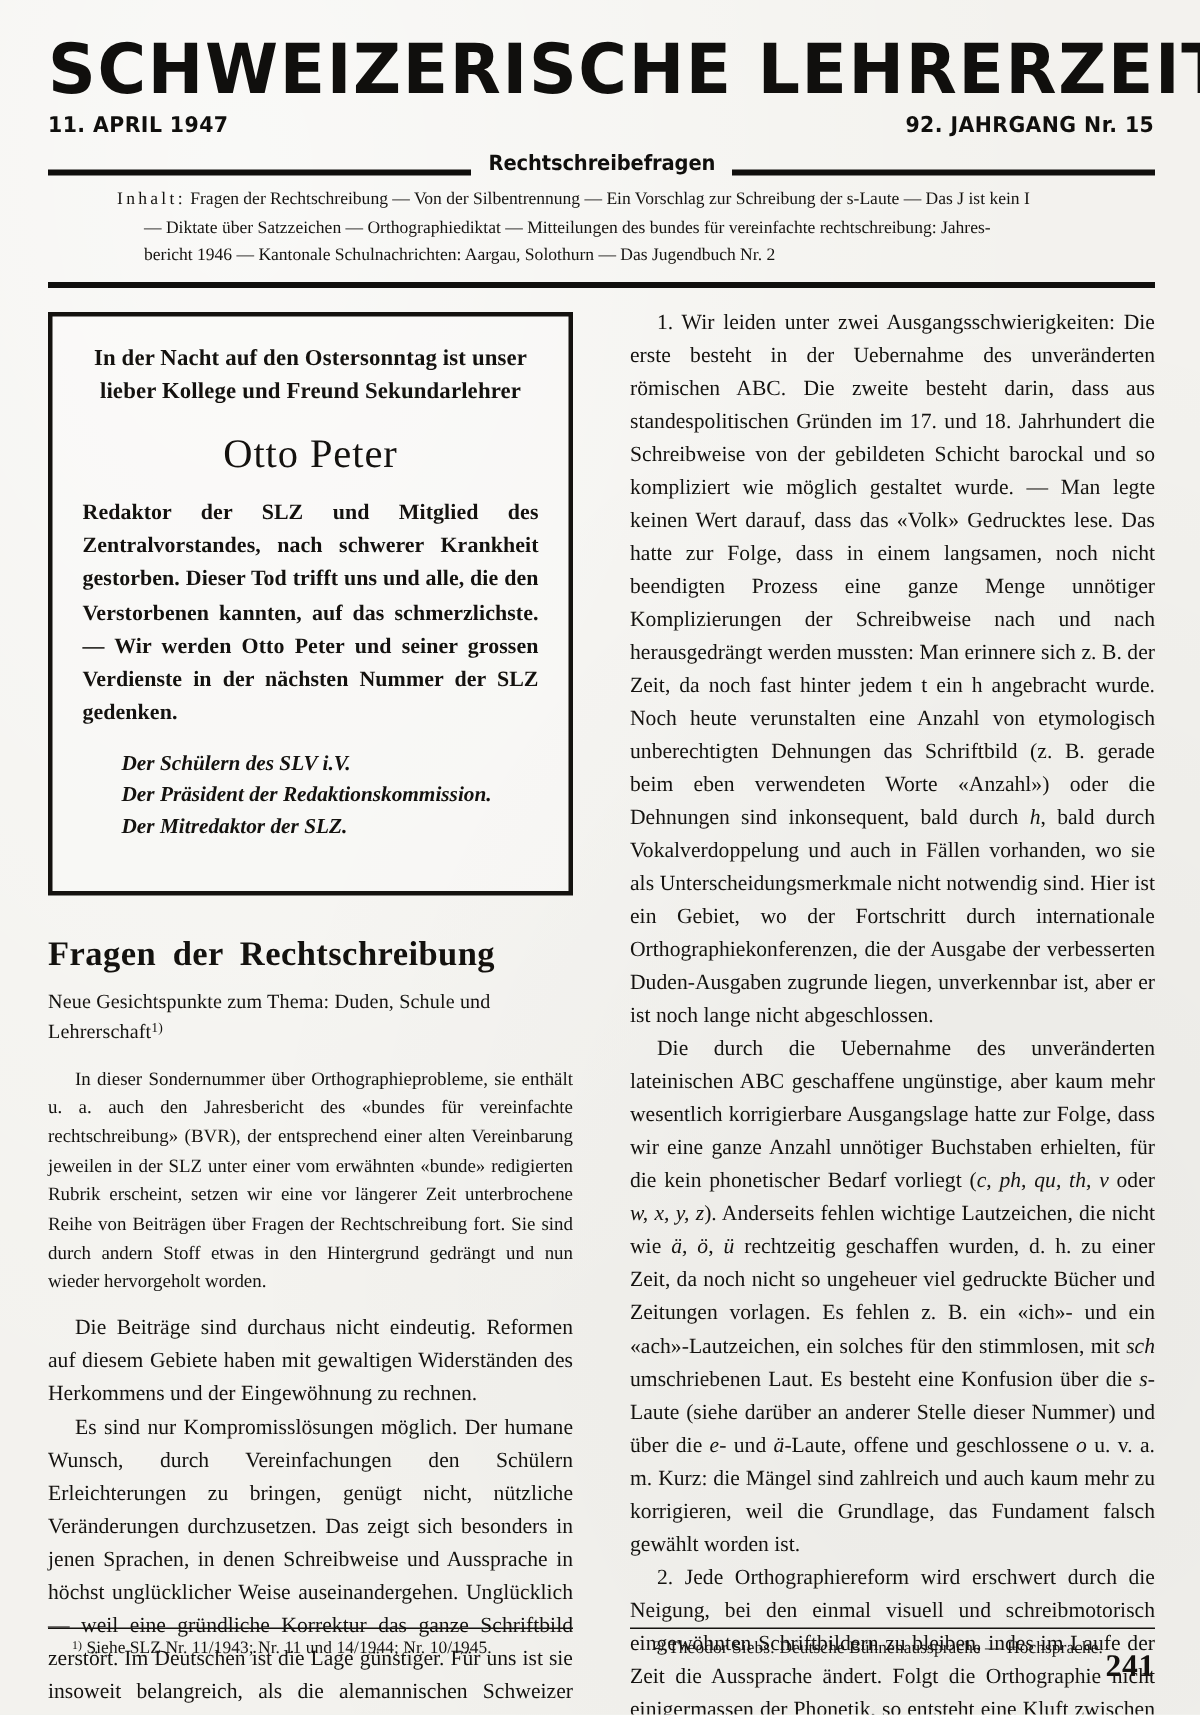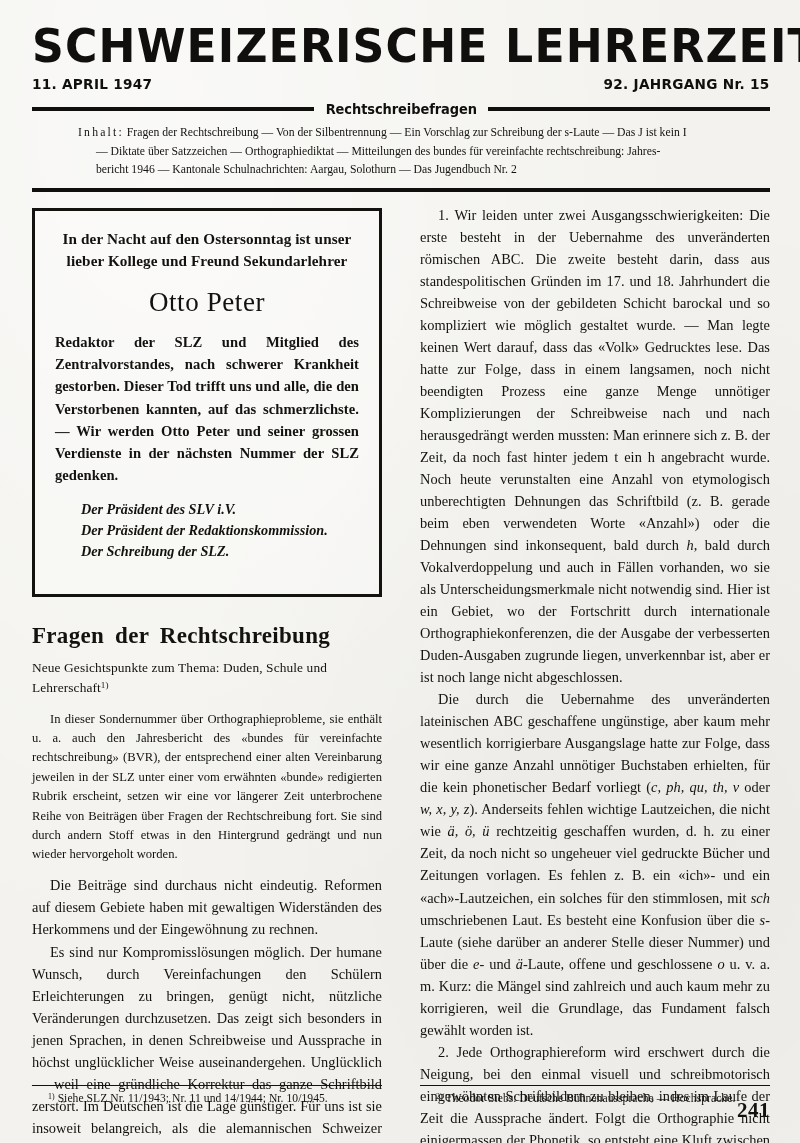--- a/index.html
+++ b/index.html
@@ -52,21 +52,21 @@
     font-size: 14.5px;
     letter-spacing: 0.3px;
     color: #100f0d;
   }
   .masthead-date { transform: scaleX(0.94); transform-origin: left center; }
   .masthead-issue { transform: scaleX(0.94); transform-origin: right center; }
 
   
   .banner {
     display: flex;
-    align-items: center;
+    align-items: flex-end;
     margin: 9px 30px 0 32px;
   }
   .banner .rule {
     flex: 1 1 auto;
     height: 4px;
     background: #100f0d;
   }
   .banner .rule.left { margin-right: 6px; }
   .banner .rule.right { margin-left: 6px; }
   .banner-label {
@@ -255,23 +255,23 @@
 
   <div class="columns">
 
     <div class="col left">
 
       <div class="obit-box">
         <div class="obit-intro">In der Nacht auf den Ostersonntag ist unser lieber Kollege und Freund Sekundarlehrer</div>
         <div class="obit-name">Otto Peter</div>
         <div class="obit-body">Redaktor der SLZ und Mitglied des Zentralvorstandes, nach schwerer Krankheit gestorben. Dieser Tod trifft uns und alle, die den Verstorbenen kannten, auf das schmerzlichste. — Wir werden Otto Peter und seiner grossen Verdienste in der nächsten Nummer der SLZ gedenken.</div>
         <div class="obit-sign">
-          <div>Der Präsident des SLV i.V.</div>
+          <div>Der Schülern des SLV i.V.</div>
           <div>Der Präsident der Redaktionskommission.</div>
-          <div>Der Schreibung der SLZ.</div>
+          <div>Der Mitredaktor der SLZ.</div>
         </div>
       </div>
 
       <h1 class="article-title">Fragen der Rechtschreibung</h1>
       <div class="article-subtitle">
         <span>Neue Gesichtspunkte zum Thema: Duden, Schule und Lehrerschaft</span><sup>1)</sup>
       </div>
 
       <p class="small-para">In dieser Sondernummer über Orthographieprobleme, sie enthält u. a. auch den Jahresbericht des «bundes für vereinfachte rechtschreibung» (BVR), der entsprechend einer alten Vereinbarung jeweilen in der SLZ unter einer vom erwähnten «bunde» redigierten Rubrik erscheint, setzen wir eine vor längerer Zeit unterbrochene Reihe von Beiträgen über Fragen der Rechtschreibung fort. Sie sind durch andern Stoff etwas in den Hintergrund gedrängt und nun wieder hervorgeholt worden.</p>
       <p class="body-para">Die Beiträge sind durchaus nicht eindeutig. Reformen auf diesem Gebiete haben mit gewaltigen Widerständen des Herkommens und der Eingewöhnung zu rechnen.</p>

